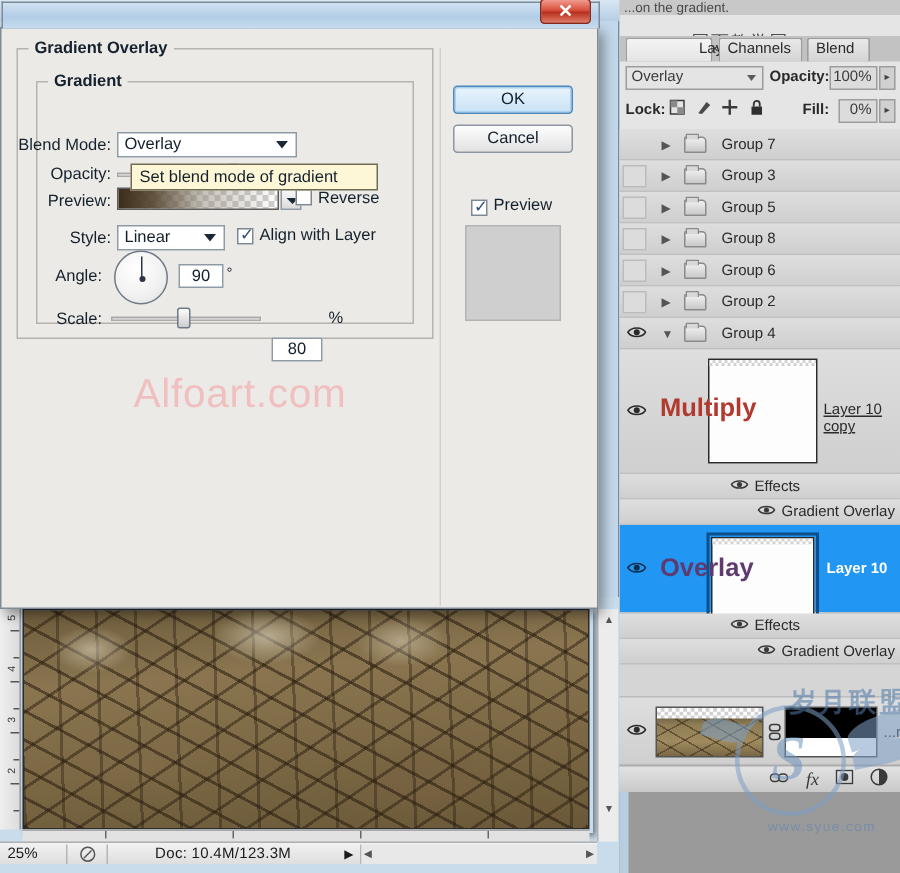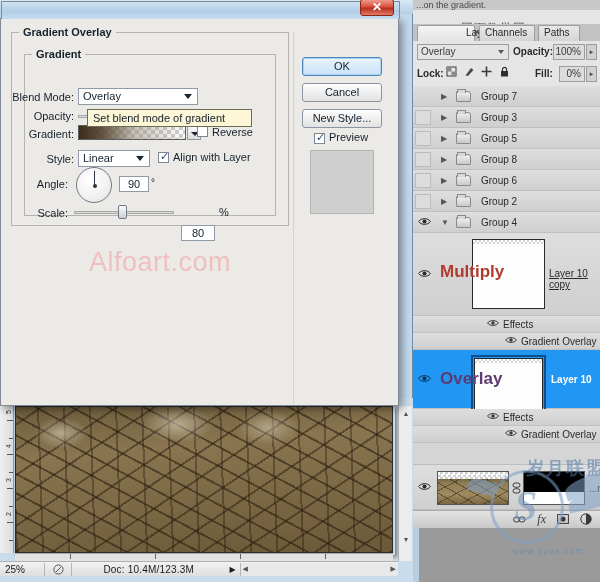--- a/index.html
+++ b/index.html
@@ -356,21 +356,21 @@
   <div class="row-label" style="left:10px; top:72px; width:63px;">Blend Mode:</div>
   <div class="ps-select" style="left:77px; top:69px; width:120px;">
     <span>Overlay</span>
     <span class="arrow"></span>
   </div>
 
   <div class="row-label" style="left:10px; top:91px; width:63px;">Opacity:</div>
   <div id="op-track"></div>
   <div id="op-thumb"></div>
 
-  <div class="row-label" style="left:10px; top:109px; width:63px;">Gradient:</div>
+  <div class="row-label" style="left:10px; top:109px; width:63px;">Preview:</div>
   <div id="grad-strip"></div>
   <div id="grad-drop"></div>
   <div class="ps-check" style="left:196px; top:107px;"></div>
   <div class="chk-label" style="left:211px; top:107px;">Reverse</div>
 
   <div id="tooltip">Set blend mode of gradient</div>
 
   <div class="row-label" style="left:10px; top:134px; width:63px;">Style:</div>
   <div class="ps-select" style="left:77px; top:131px; width:72px;">
     <span>Linear</span>
@@ -388,37 +388,36 @@
   <div id="deg-sym">°</div>
 
   <div class="row-label" style="left:10px; top:188px; width:57px;">Scale:</div>
   <div id="sc-track"></div>
   <div id="sc-thumb"></div>
   <div class="ps-input" style="left:180px; top:186px; width:34px;margin-top:20px;">80</div>
   <div style="position:absolute; left:218px; top:187px; font-size:11px; color:#14202c;">%</div>
 
   <div class="ps-btn" id="cancel-btn">Cancel</div>
   <div class="ps-btn" id="ok-btn">OK</div>
-  <div class="ps-btn" id="newstyle-btn">New Style...</div>
   <div class="ps-check on" id="preview-chk"></div>
   <div class="chk-label" id="preview-lbl">Preview</div>
   <div id="preview-swatch"></div>
 
   <div id="alfoart">Alfoart.com</div>
 </div>
 
 <div id="lp">
   <div id="lp-toptext">...on the gradient.</div>
   <div id="wm-cn">网页教学网</div>
   <div id="wm-url">www.WEBJX.com</div>
 
   <div id="lp-tabs">
     <div class="lp-tab active" style="left:4px; width:58px;">Layers</div>
     <div class="lp-tab" style="left:66px; width:56px;">Channels</div>
-    <div class="lp-tab" style="left:125px; width:42px;">Paths</div>
+    <div class="lp-tab" style="left:125px; width:42px;">Blend</div>
   </div>
   <div id="tab-x">×</div>
 
   <div id="lp-blend">
     <span>Overlay</span>
     <span class="arrow"></span>
   </div>
   <div id="lp-op-lbl">Opacity:</div>
   <div id="lp-op-val">100%</div>
   <div id="lp-op-arrow">▸</div>

